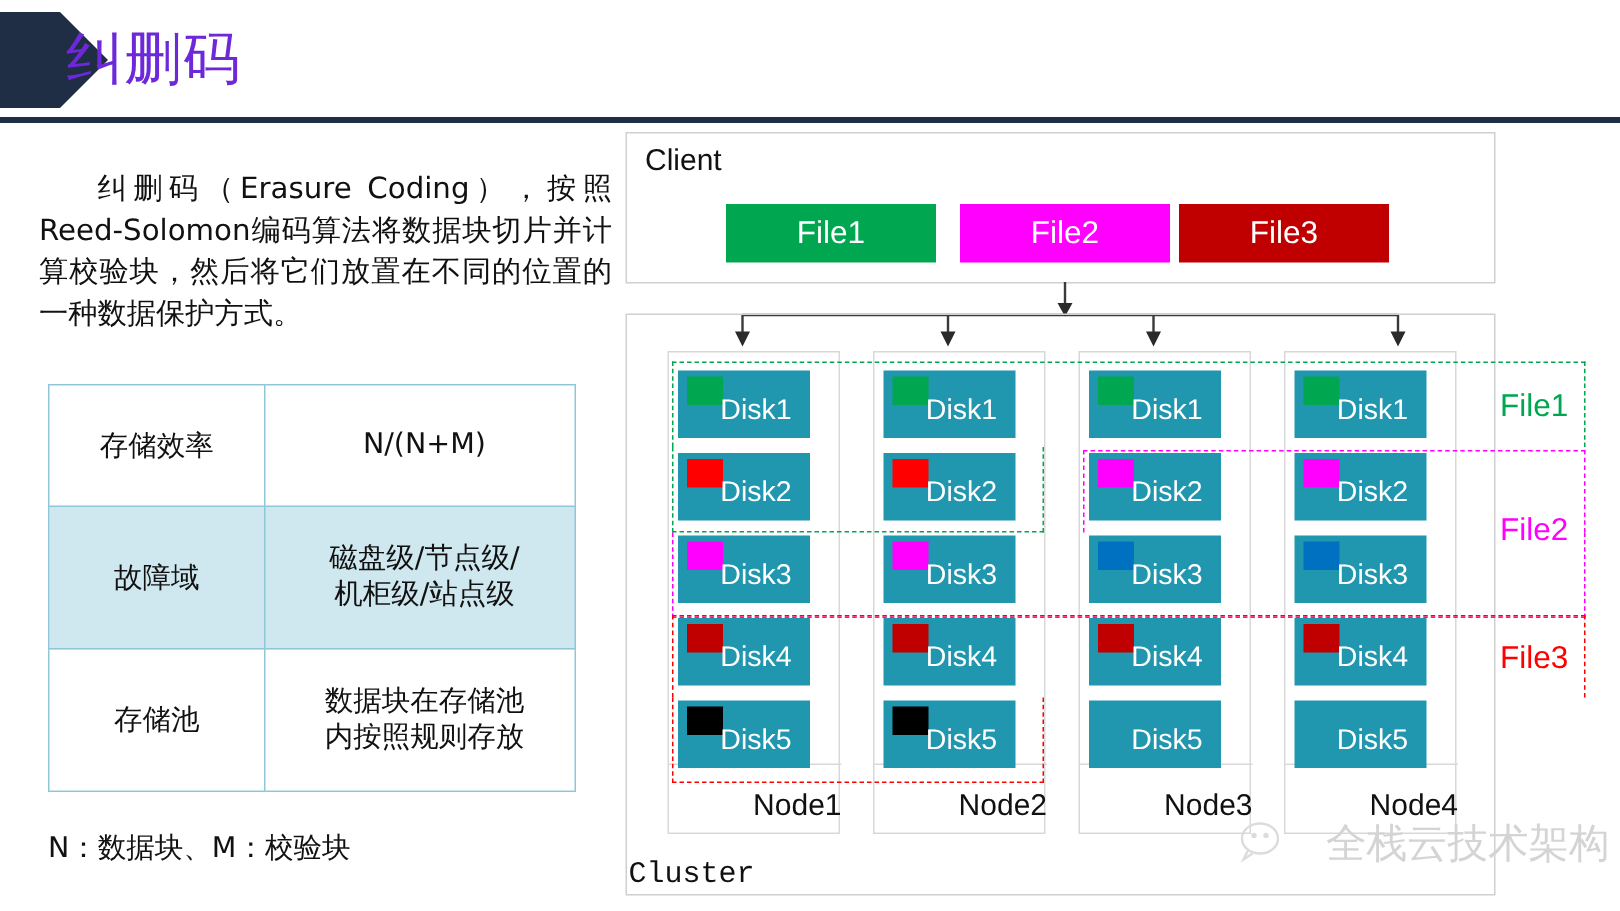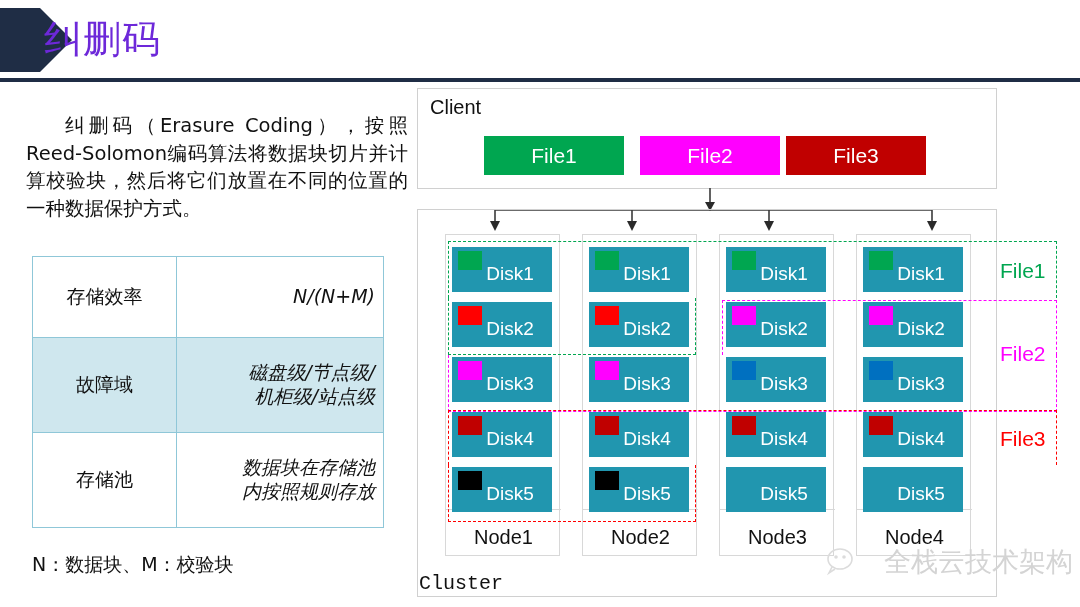--- a/index.html
+++ b/index.html
@@ -35,21 +35,21 @@
     position:absolute;left:32px;top:256px;width:352px;
     border-collapse:collapse;
     font-family:"DejaVu Sans","Liberation Sans",sans-serif;
   }
   #spec-table td{
     border:1px solid #8FC7D8;
     text-align:center;vertical-align:middle;
     font-size:19px;color:#111;padding:6px 8px;
   }
   #spec-table td.c1{width:41%;}
-  #spec-table td.c2{width:59%;text-align:right;padding-left:14px;font-style:italic;}
+  #spec-table td.c2{width:59%;text-align:center;padding-left:14px;}
   #spec-table tr.r1 td{height:68px;}
   #spec-table tr.r2 td{height:82px;background:#CFE7EE;}
   #spec-table tr.r3 td{height:82px;}
   .cellline{display:block;line-height:1.25;}
   #legend-note{
     position:absolute;left:32px;top:552px;
     font-size:19px;color:#111;
     font-family:"DejaVu Sans","Liberation Sans",sans-serif;
   }
   
@@ -81,28 +81,28 @@
   }
   .node-box{
     position:absolute;top:234px;width:115px;height:322px;
     border:1px solid #D8D8D8;background:transparent;box-sizing:border-box;
   }
   #node1-box{left:445px;}
   #node2-box{left:582px;}
   #node3-box{left:719px;}
   #node4-box{left:856px;}
   .node-label{
-    position:absolute;bottom:6px;left:0;width:115px;text-align:center;
+    position:absolute;bottom:6px;left:0;width:115px;text-align:right;
     font-size:20px;color:#111;
   }
   .node-sep{
     position:absolute;left:0;bottom:45px;width:115px;height:1px;background:#D8D8D8;
   }
   .disk{
-    position:absolute;width:100px;height:45px;background:#2196AF;
+    position:absolute;width:88px;height:45px;background:#2196AF;
     color:#ffffff;font-size:19px;
     display:flex;align-items:center;justify-content:center;
   }
   .disk .swatch{
     position:absolute;left:6px;top:4px;width:24px;height:19px;
   }
   .disk .dlabel{position:relative;left:8px;top:4px;}
 
   
   .region{position:absolute;box-sizing:border-box;background:transparent;}

